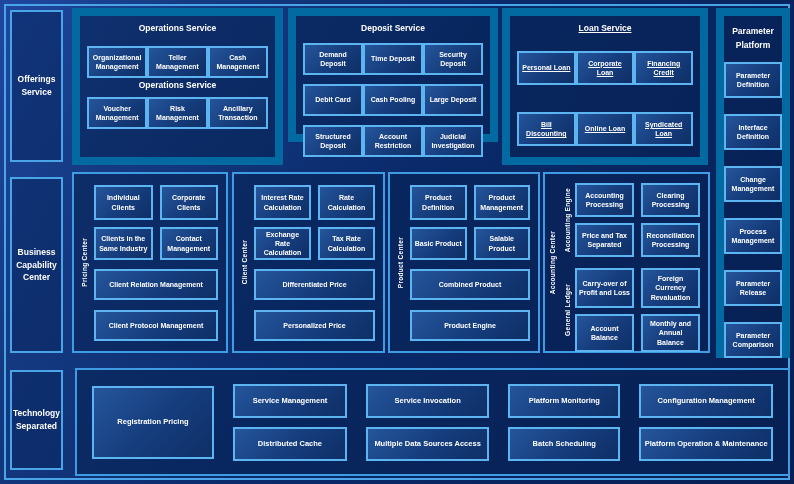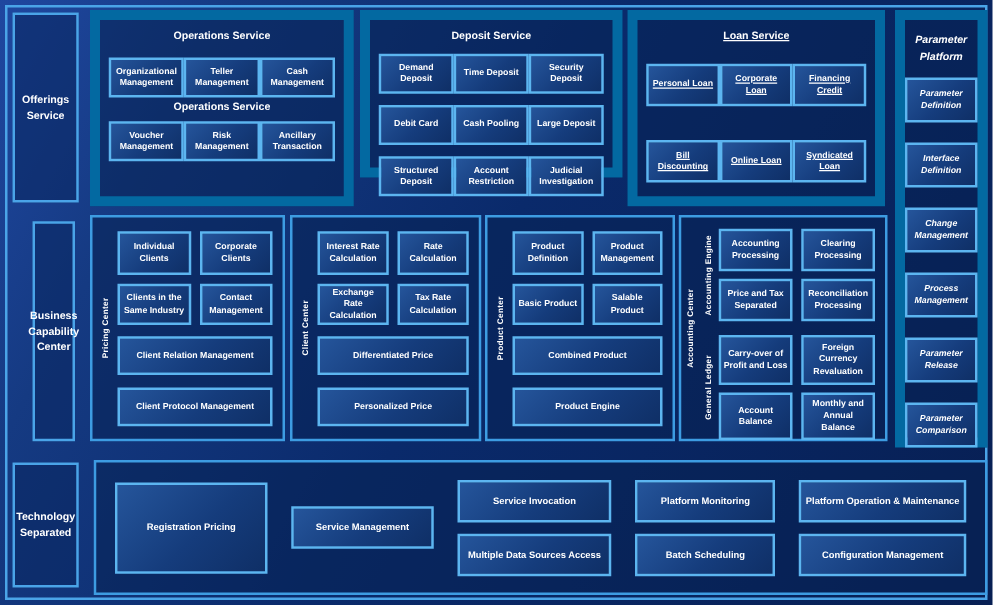--- a/index.html
+++ b/index.html
@@ -46,21 +46,21 @@
   .param-items .box{width:58px;height:36px;}
 </style>
 </head>
 <body>
 
 <div class="frame"></div>
 
 <div class="sidelabel" style="left:10px;top:10px;width:53px;height:152px;">
   <span>Offerings Service</span>
 </div>
-<div class="sidelabel" style="left:26px;top:177px;width:34px;height:176px;">
+<div class="sidelabel" style="left:10px;top:177px;width:53px;height:176px;">
   <span>Business Capability Center</span>
 </div>
 <div class="sidelabel" style="left:10px;top:370px;width:53px;height:100px;">
   <span>Technology Separated</span>
 </div>
 
 <div class="sect" style="left:72px;top:8px;width:211px;height:157px;">
   <div class="title">Operations Service</div>
   <div class="row" style="margin-top:13px;">
     <div class="box">Organizational Management</div>
@@ -101,21 +101,21 @@
     <div class="box" style="height:34px;">Corporate Loan</div>
     <div class="box" style="height:34px;">Financing Credit</div>
   </div>
   <div class="row" style="margin-top:27px;">
     <div class="box" style="height:34px;">Bill Discounting</div>
     <div class="box" style="height:34px;">Online Loan</div>
     <div class="box" style="height:34px;">Syndicated Loan</div>
   </div>
 </div>
 
-<div class="sect" style="left:716px;top:8px;width:74px;height:350px;font-style:italic;">
+<div class="sect" style="left:716px;top:8px;width:74px;height:350px;">
   <div class="title" style="padding-top:8px;line-height:1.7;">
     <div>Parameter</div>
     <div>Platform</div>
   </div>
   <div class="param-items">
     <div class="box">Parameter Definition</div>
     <div class="box">Interface Definition</div>
     <div class="box">Change Management</div>
     <div class="box">Process Management</div>
     <div class="box">Parameter Release</div>
@@ -212,26 +212,27 @@
         </div>
       </div>
     </div>
   </div>
 </div>
 
 <div class="tech-main">
   <div class="box reg">Registration Pricing</div>
   <div class="tech-col" style="width:121px;">
     <div class="box">Service Management</div>
+    <div class="box">Distributed Cache</div>
   </div>
   <div class="tech-col" style="width:131px;">
     <div class="box">Service Invocation</div>
     <div class="box">Multiple Data Sources Access</div>
   </div>
   <div class="tech-col" style="width:119px;">
     <div class="box">Platform Monitoring</div>
     <div class="box">Batch Scheduling</div>
   </div>
   <div class="tech-col" style="width:142px;">
+    <div class="box">Configuration Management</div>
     <div class="box">Platform Operation &amp; Maintenance</div>
-    <div class="box">Configuration Management</div>
   </div>
 </div>
 
 </body></html>

